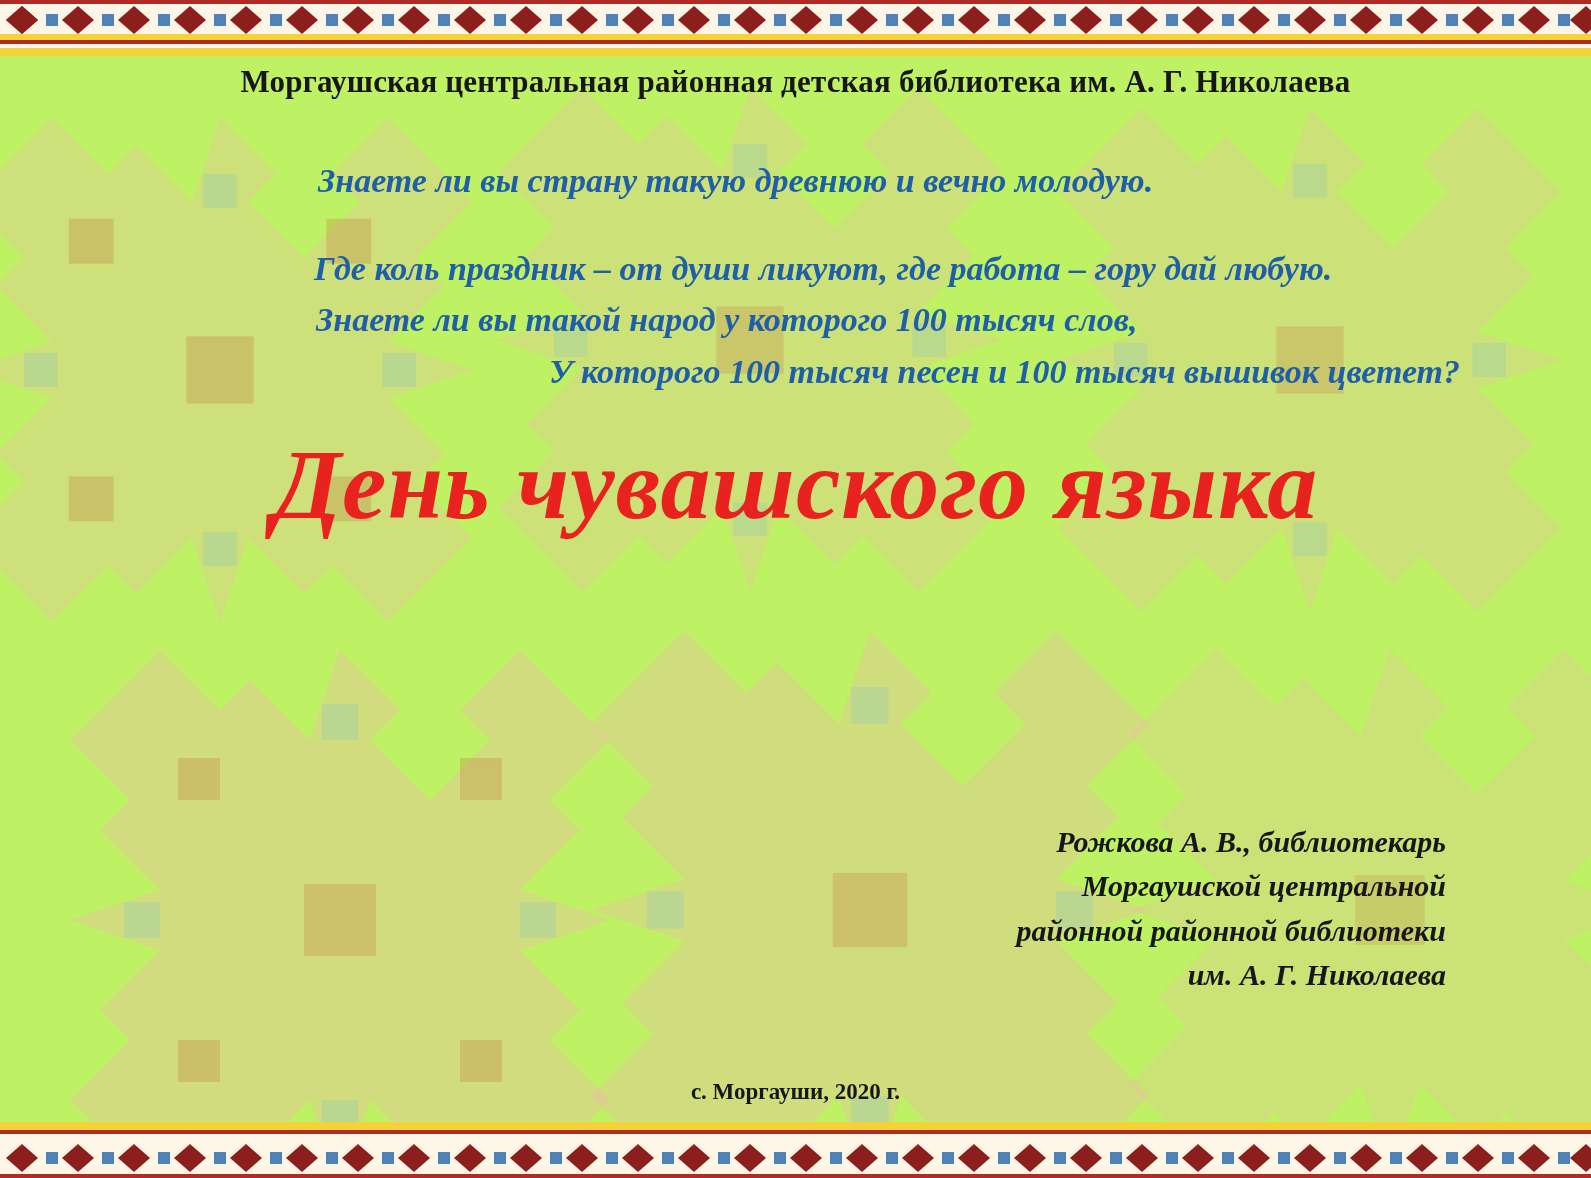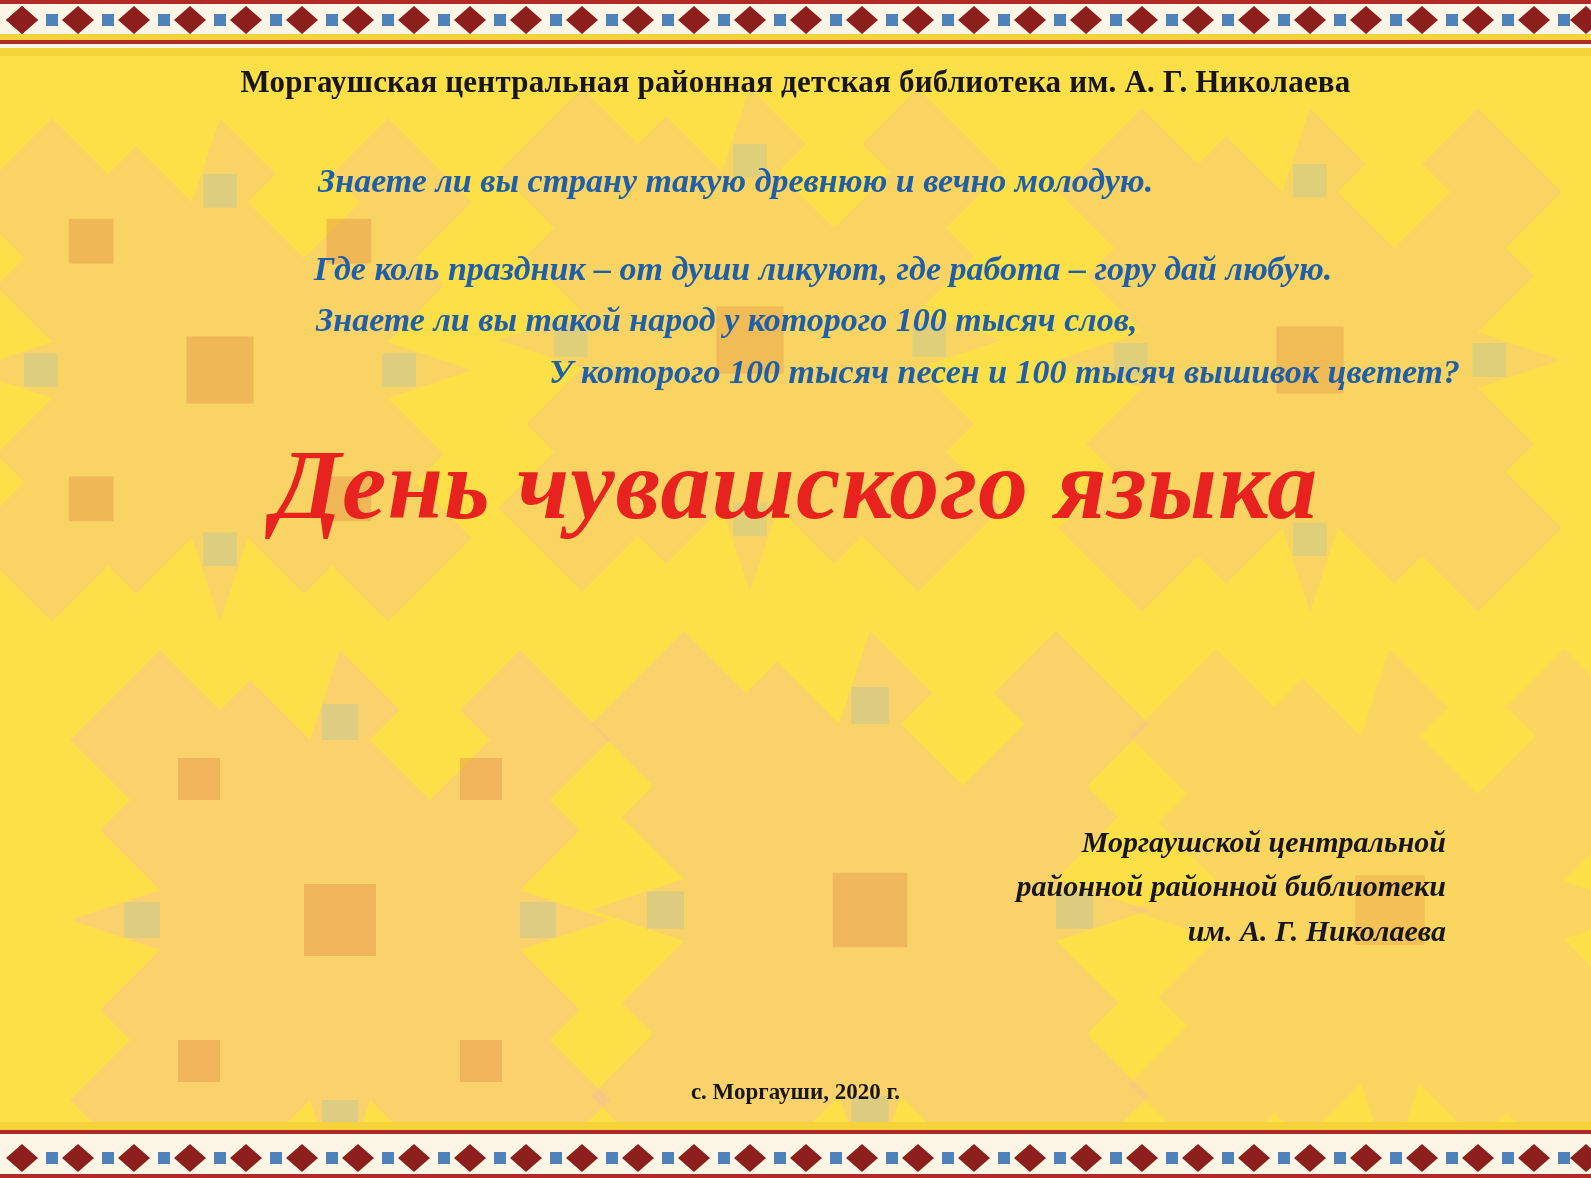--- a/index.html
+++ b/index.html
@@ -11,21 +11,21 @@
     height: 1178px;
     background: #ffffff;
     font-family: "Liberation Serif", serif;
     overflow: hidden;
   }
 
   .slide {
     position: relative;
     width: 1591px;
     height: 1178px;
-    background: #fde047;
+    background: #bef264;
     overflow: hidden;
   }
 
   
   .bg-ornaments {
     position: absolute;
     inset: 0;
     pointer-events: none;
     z-index: 0;
   }
@@ -367,20 +367,21 @@
     <div class="poem">
       <div class="line l1">Знаете ли вы страну такую древнюю и вечно молодую.</div>
       <div class="line l2">Где коль праздник – от души ликуют, где работа – гору дай любую.</div>
       <div class="line l3">Знаете ли вы такой народ у которого 100 тысяч слов,</div>
       <div class="line l4">У которого 100 тысяч песен и 100 тысяч вышивок цветет?</div>
     </div>
 
     <div class="main-title">День чувашского языка</div>
 
     <div class="author">
+      <div>Рожкова А. В., библиотекарь</div>
       <div>Моргаушской центральной</div>
       <div>районной районной библиотеки</div>
       <div>им. А. Г. Николаева</div>
     </div>
 
     <div class="place">с. Моргауши, 2020 г.</div>
 
   </div>
 </div>
 

